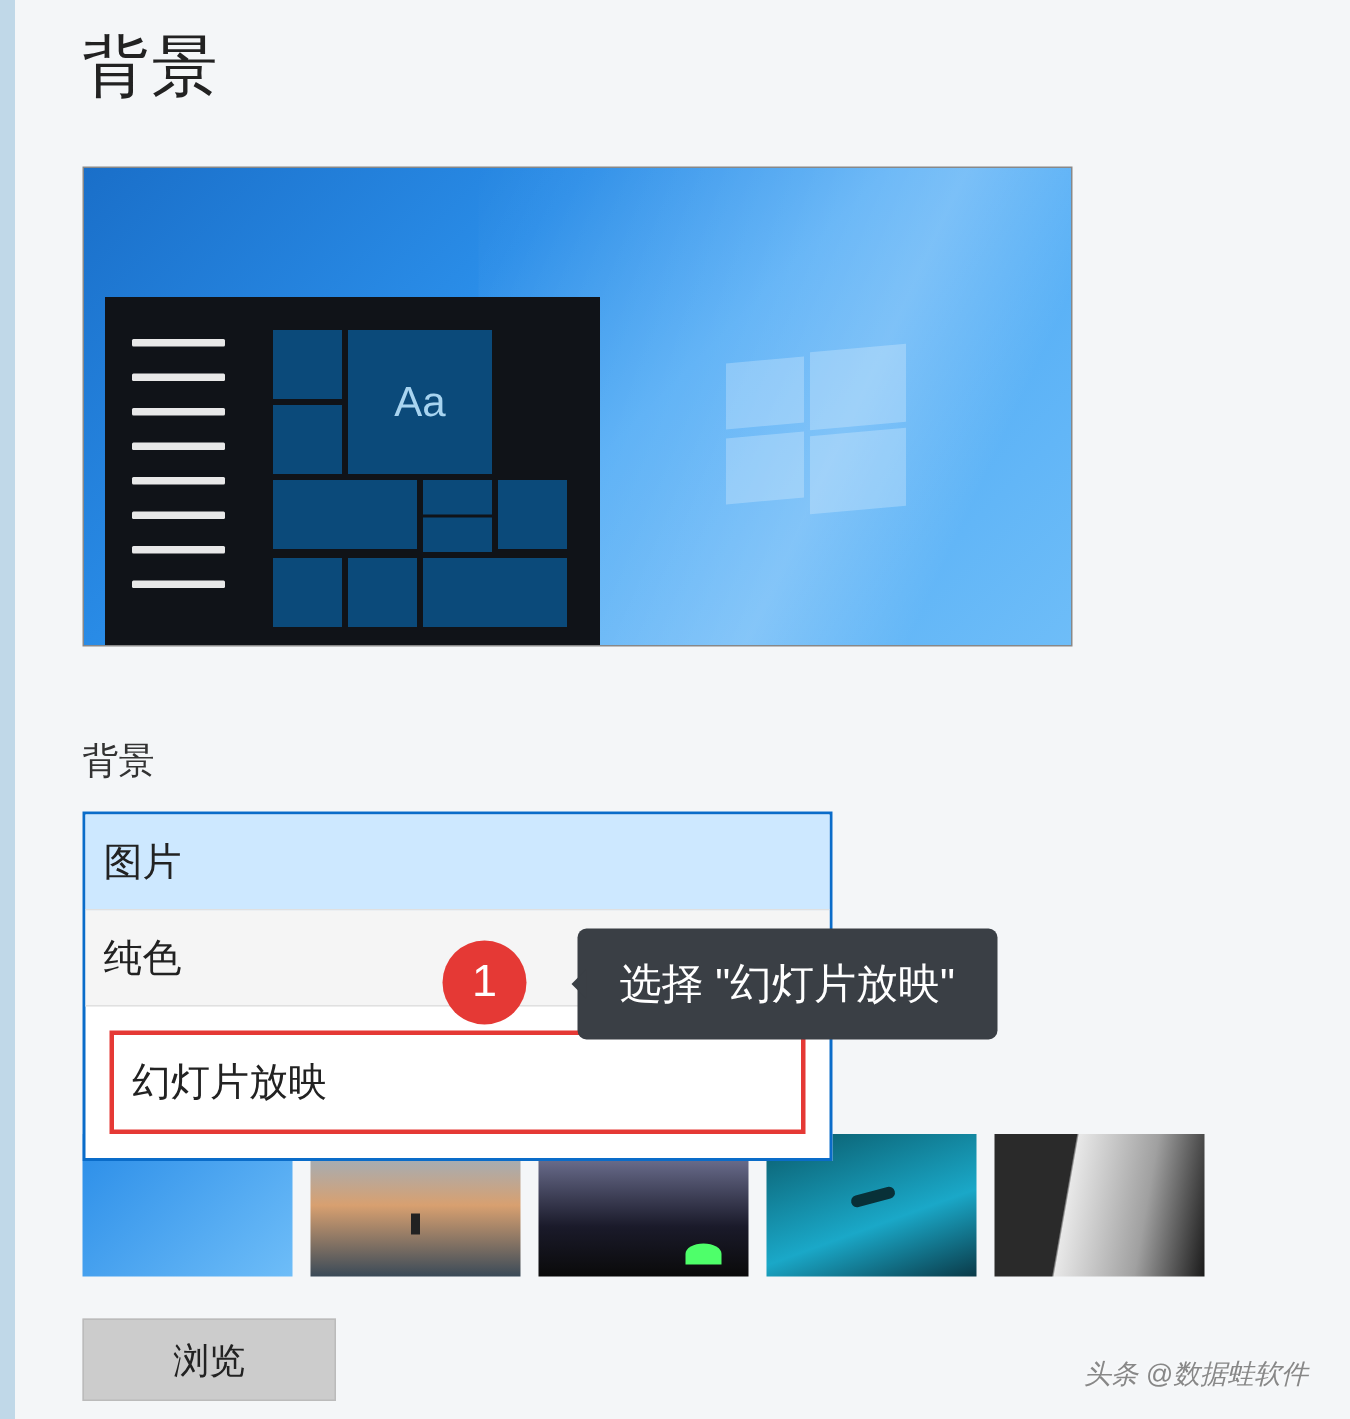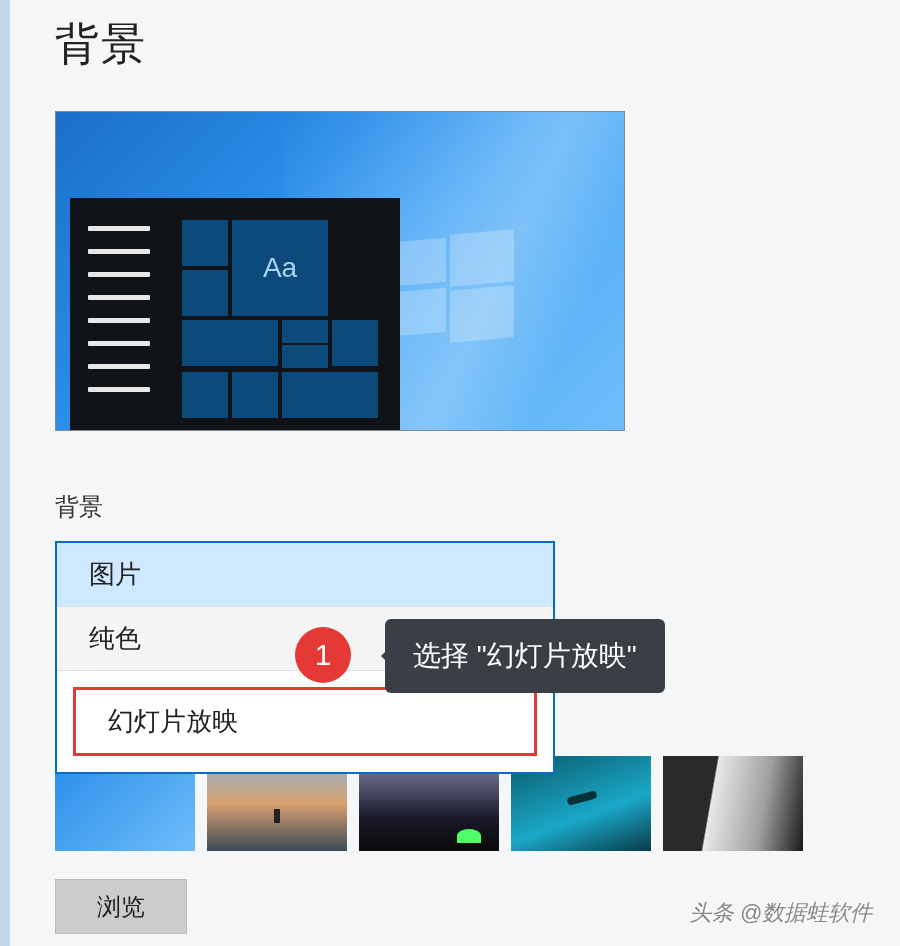--- a/index.html
+++ b/index.html
@@ -22,21 +22,21 @@
   }
   .page-title {
     font-size: 44px;
     font-weight: 400;
     color: #222;
     margin-bottom: 30px;
     letter-spacing: 2px;
   }
   
   .preview {
-    width: 570px;
+    width: 660px;
     height: 320px;
     background: linear-gradient(135deg, #1a6fc9 0%, #2a8de8 35%, #4aa8f5 55%, #6ebdf8 100%);
     position: relative;
     overflow: hidden;
     border: 1px solid #888;
     margin-top: 37px;
   }
   .preview-light {
     position: absolute;
     right: 0; top: 0;
@@ -104,21 +104,21 @@
     width: 820px;
   }
   .dropdown {
     width: 500px;
     border: 2px solid #0a6cc9;
     background: #fff;
     position: relative;
     z-index: 5;
   }
   .dd-item {
-    padding: 14px 32px;
+    padding: 14px 12px;
     font-size: 26px;
     color: #222;
     border-bottom: 1px solid #e0e0e0;
     cursor: pointer;
     font-family: Liberation Mono, monospace;
   }
   .dd-item:last-child { border-bottom: none; }
   .dd-item.selected {
     background: #cde8ff;
   }
@@ -186,35 +186,35 @@
   .thumb.t2 { background: linear-gradient(to bottom,#8ab4d8 0%,#d8a070 50%,#3a4a58 100%); }
   .thumb.t2::after{content:"";position:absolute;left:48%;bottom:30%;width:6px;height:14px;background:#222;}
   .thumb.t3 { background: linear-gradient(to bottom,#878bb0 0%,#1a1a2a 65%,#0a0a0a 100%); }
   .thumb.t3::after{content:"";position:absolute;right:18px;bottom:8px;width:24px;height:14px;background:#4eff6a;border-radius:50% 50% 0 0;}
   .thumb.t4 { background: linear-gradient(160deg,#0a5a6a 0%,#1aa8c8 60%,#0a3a48 100%); }
   .thumb.t4::after{content:"";position:absolute;left:40%;top:40%;width:30px;height:8px;background:#083038;border-radius:4px;transform:rotate(-15deg);}
   .thumb.t5 { background: linear-gradient(100deg,#2a2a2a 0%,#2a2a2a 35%,#e8e8e8 36%,#a0a0a0 70%,#1a1a1a 100%); }
   
   .browse-btn {
     margin-top: 28px;
-    width: 132px;
+    width: 169px;
     height: 55px;
     background: #ccc;
     border: 1px solid #bbb;
     font-size: 24px;
     color: #222;
     cursor: pointer;
     font-family: inherit;
   }
   
   .watermark {
     position: absolute;
     right: 28px;
     bottom: 18px;
-    font-size: 22px;
+    font-size: 18px;
     color: #888;
     font-style: italic;
     text-shadow: 0 0 4px #fff;
   }
 </style>
 </head>
 <body>
 
 <div class="left-stripe"></div>
 

